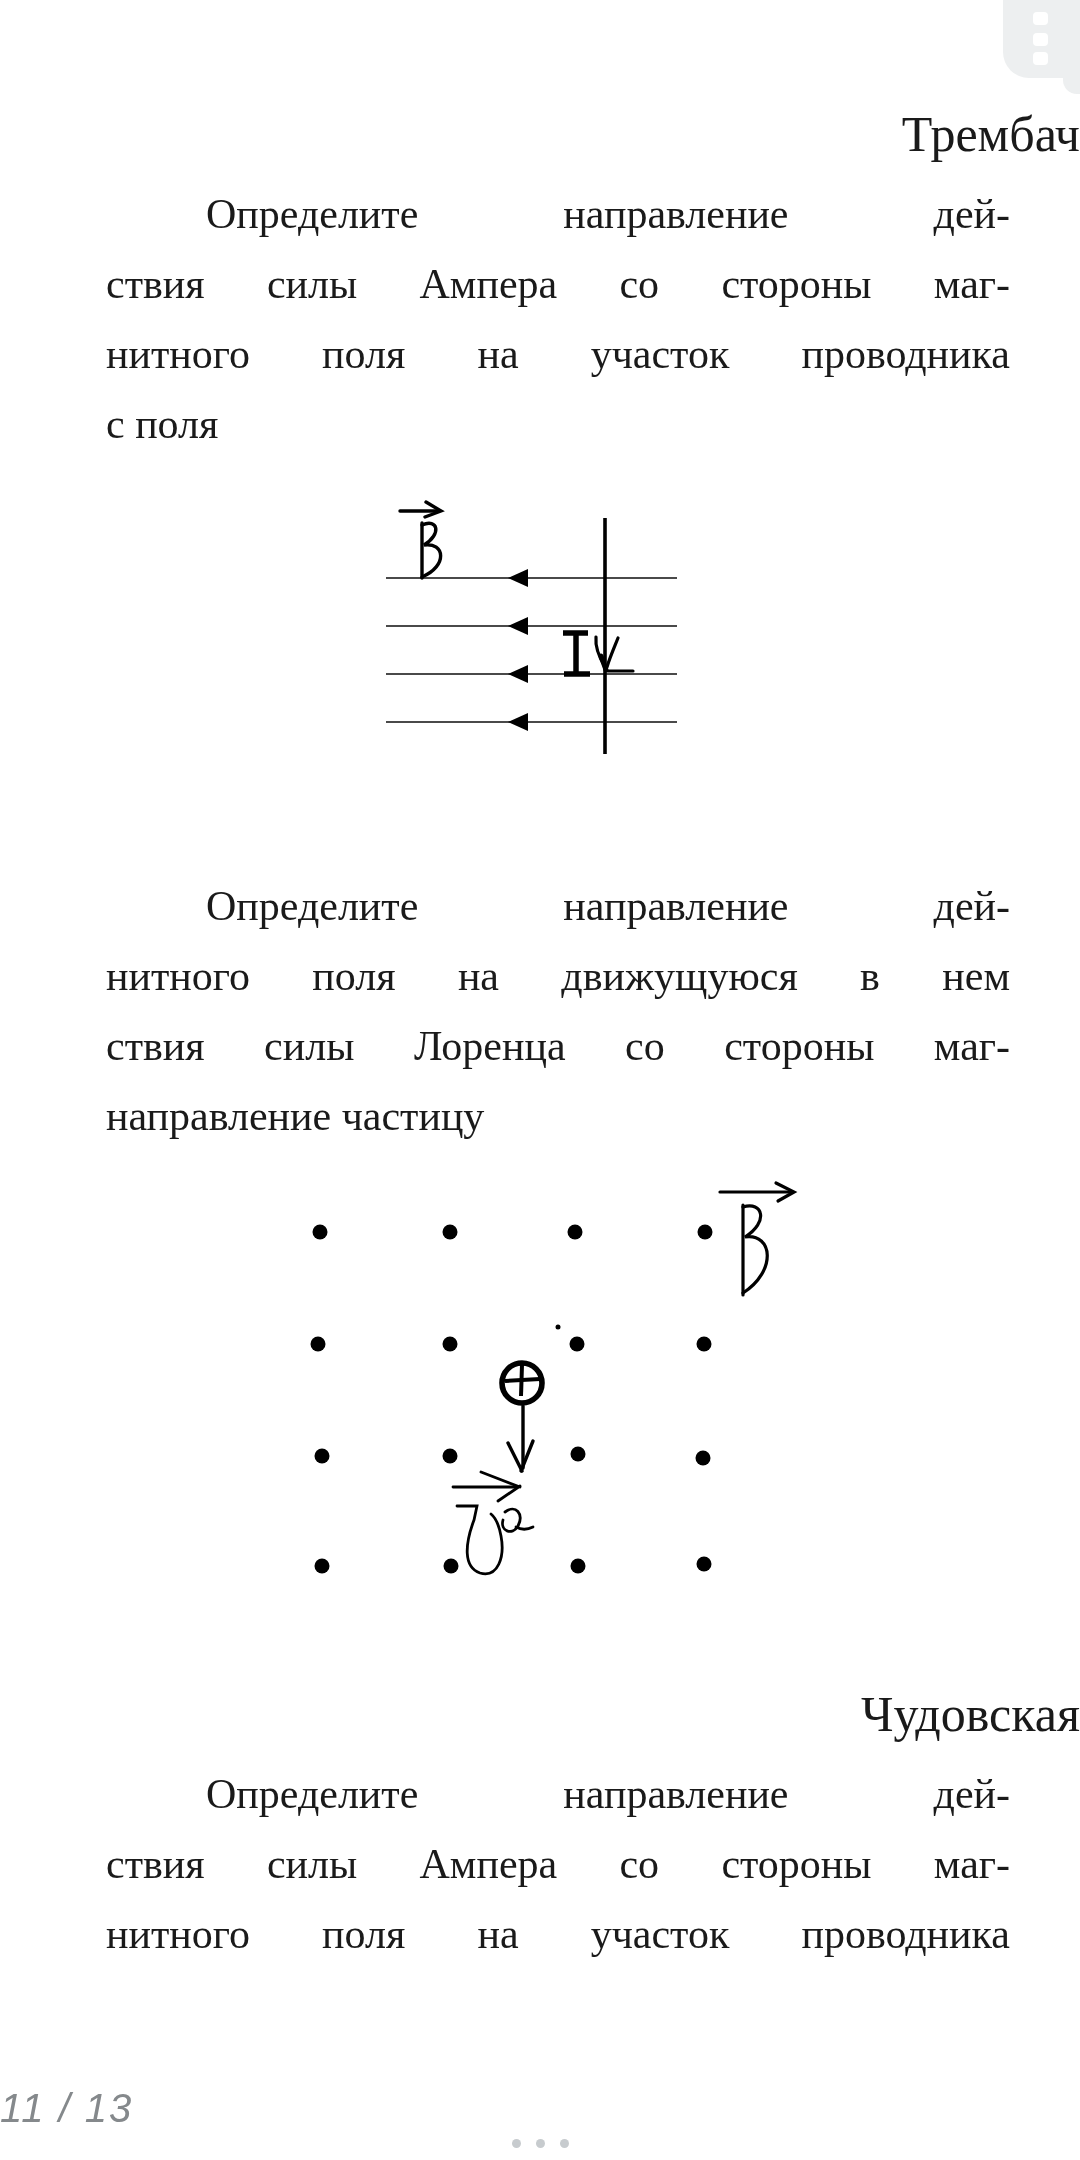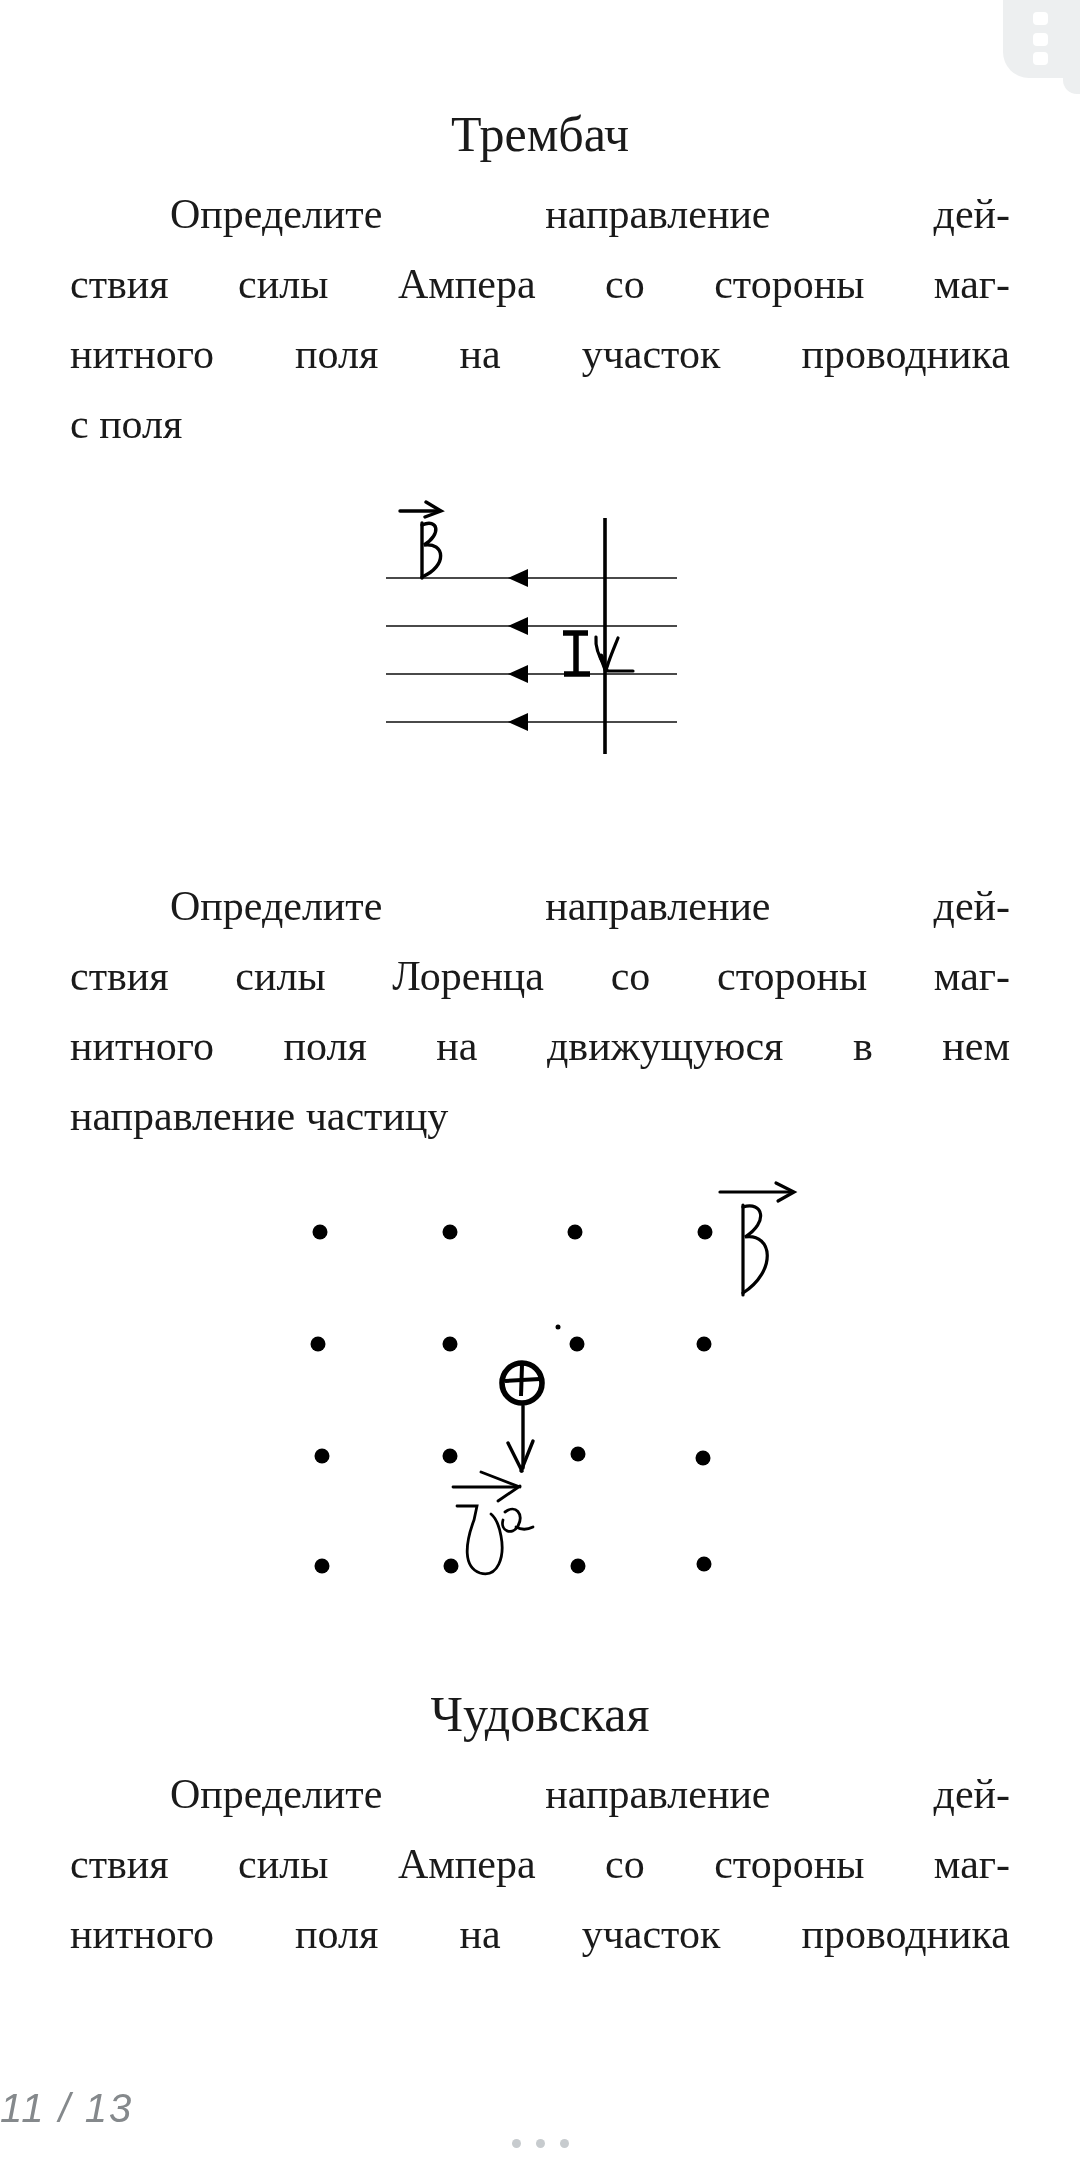--- a/index.html
+++ b/index.html
@@ -14,27 +14,27 @@
   }
   .fab{
     position:absolute;top:0;right:0;width:77px;height:78px;
     background:#edeff0;border-bottom-left-radius:26px;
   }
   .fab .sq{
     position:absolute;left:30px;width:15px;height:13px;background:#ffffff;border-radius:4px;
   }
   
   .doc-title{
-    position:absolute;left:0;width:1080px;margin:0;text-align:center;
+    position:absolute;left:0;width:1080px;margin:0;text-align:right;
     font-size:50px;font-weight:normal;line-height:70px;letter-spacing:0px;
   }
   .para{
     position:absolute;left:70px;width:940px;font-size:42px;line-height:70px;
   }
-  .line{white-space:nowrap;}
+  .line{white-space:nowrap;margin-left:36px;}
   .line.just{white-space:normal;text-align:justify;text-align-last:justify;}
   .line.ind{text-indent:100px;}
   .fig{position:absolute;}
   
   .page-indicator{
     position:absolute;left:0;width:1080px;top:2086px;text-align:left;
     font-family:"Liberation Sans","DejaVu Sans",sans-serif;font-style:italic;
     font-size:40px;line-height:44px;color:#85898c;letter-spacing:2px;
   }
   .pager-dots{
@@ -99,22 +99,22 @@
     <g stroke="#000" fill="none" stroke-width="3.2" stroke-linecap="round">
       <path d="M221,147 C220,157 224,167 230,177"></path>
       <path d="M243,148 C239,158 235,167 232,177"></path>
       <path d="M226,166 L231,180" stroke-width="5"></path>
       <line x1="233" y1="181" x2="258" y2="181"></line>
     </g>
   </svg>
 
   <div class="para" style="top:871px">
       <div class="line just ind">Определите направление дей-</div>
+      <div class="line just">нитного поля на движущуюся в нем</div>
       <div class="line just">ствия силы Лоренца со стороны маг-</div>
-      <div class="line just">нитного поля на движущуюся в нем</div>
       <div class="line">направление частицу</div>
     </div>
 
   <svg class="fig" style="left:300px;top:1175px" width="500" height="430" viewBox="0 0 500 430">
 
     <g fill="#000">
       <circle cx="20" cy="57" r="7.5"></circle>
         <circle cx="150" cy="57" r="7.5"></circle>
         <circle cx="275" cy="57" r="7.5"></circle>
         <circle cx="405" cy="57" r="7.5"></circle>

